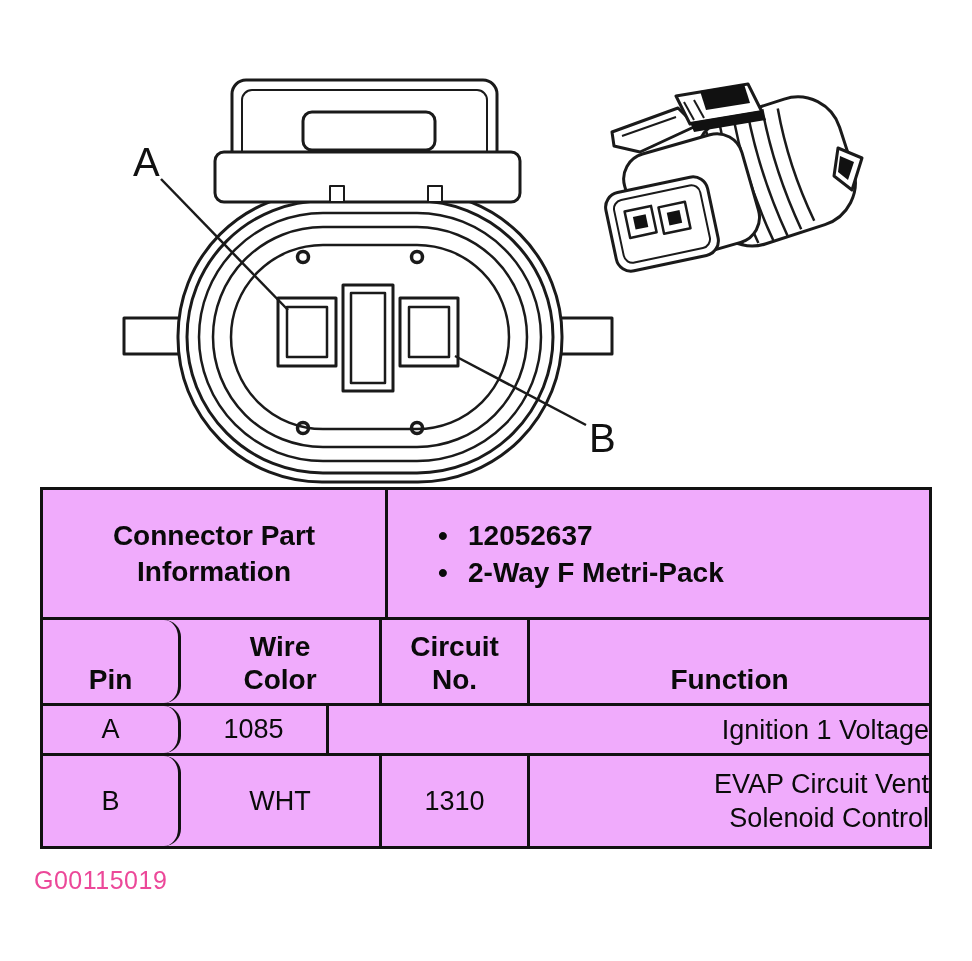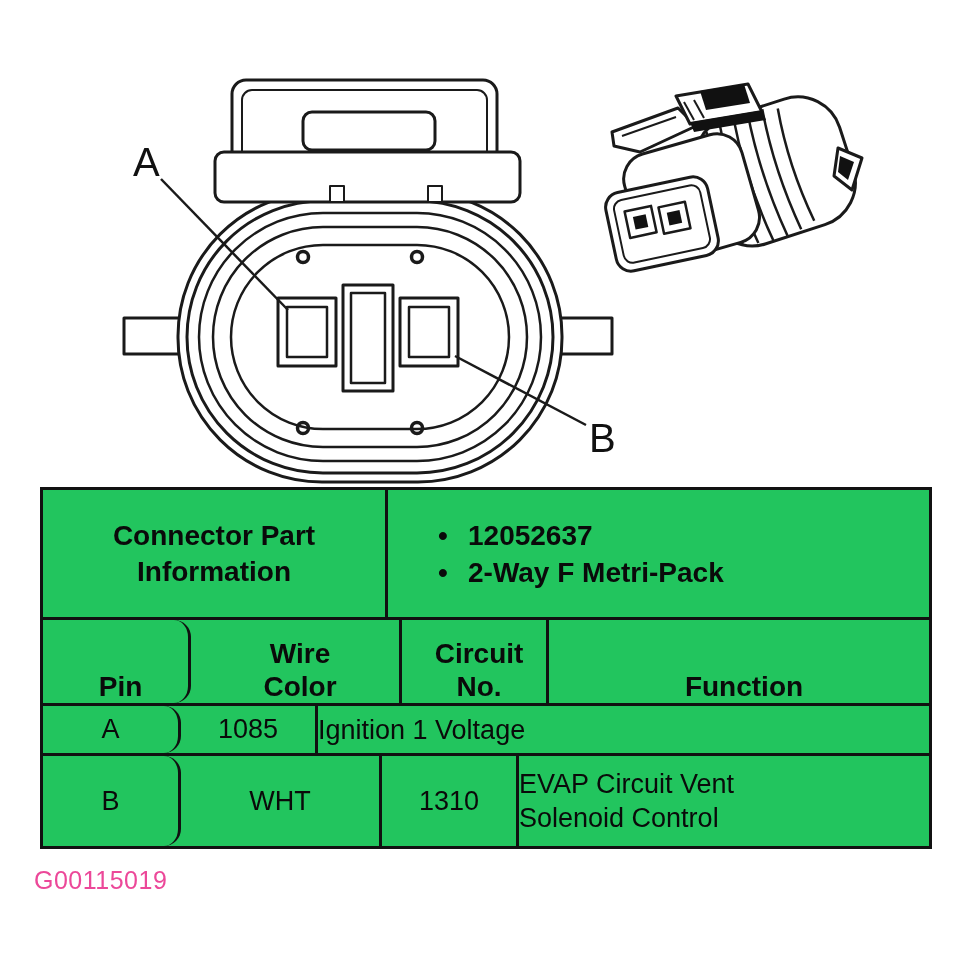--- a/index.html
+++ b/index.html
@@ -27,21 +27,21 @@
   .pin-label { font-size: 40px; }
 
   
   .conn-table {
     position: absolute;
     left: 40px;
     top: 487px;
     width: 892px;
     box-sizing: border-box;
     border: 3px solid #111;
-    background: #22c55e;
+    background: #f0abfc;
   }
   .trow {
     display: flex;
     border-bottom: 3px solid #111;
     box-sizing: border-box;
   }
   .trow:last-child { border-bottom: none; }
   .tcell {
     box-sizing: border-box;
     border-right: 3px solid #111;
@@ -53,21 +53,21 @@
   .tcell:last-child { border-right: none; }
 
   .row-partinfo { height: 130px; }
   .row-header   { height: 86px; }
   .row-a        { height: 50px; }
   .row-b        { height: 90px; }
 
   .c-info   { width: 345px; }
   .c-pin    { width: 138px; border-radius: 17px; }
   .c-wire   { width: 201px; }
-  .c-circ   { width: 137px; }
+  .c-circ   { width: 148px; }
   .c-func   { flex: 1; }
 
   .part-info-header {
     font-weight: bold;
     font-size: 28px;
     line-height: 36px;
     text-align: center;
   }
   .bullets-cell {
     align-items: stretch;
@@ -79,32 +79,32 @@
     font-size: 28px;
     line-height: 37px;
     white-space: nowrap;
   }
   .bullet-marker {
     width: 30px;
     flex: 0 0 30px;
   }
   .hdr-cell {
     justify-content: flex-end;
+    padding-bottom: 7px;
     font-weight: bold;
     font-size: 28px;
     line-height: 33px;
     text-align: center;
-    margin-left: 10px;
   }
   .data-cell {
     font-size: 27px;
     font-weight: normal;
   }
   .func-cell {
-    align-items: flex-start;
+    align-items: flex-end;
     line-height: 34px;
   }
 
   .figure-id {
     position: absolute;
     left: 34px;
     top: 866px;
     font-size: 25px;
     letter-spacing: 0.5px;
     color: #ec4899;

